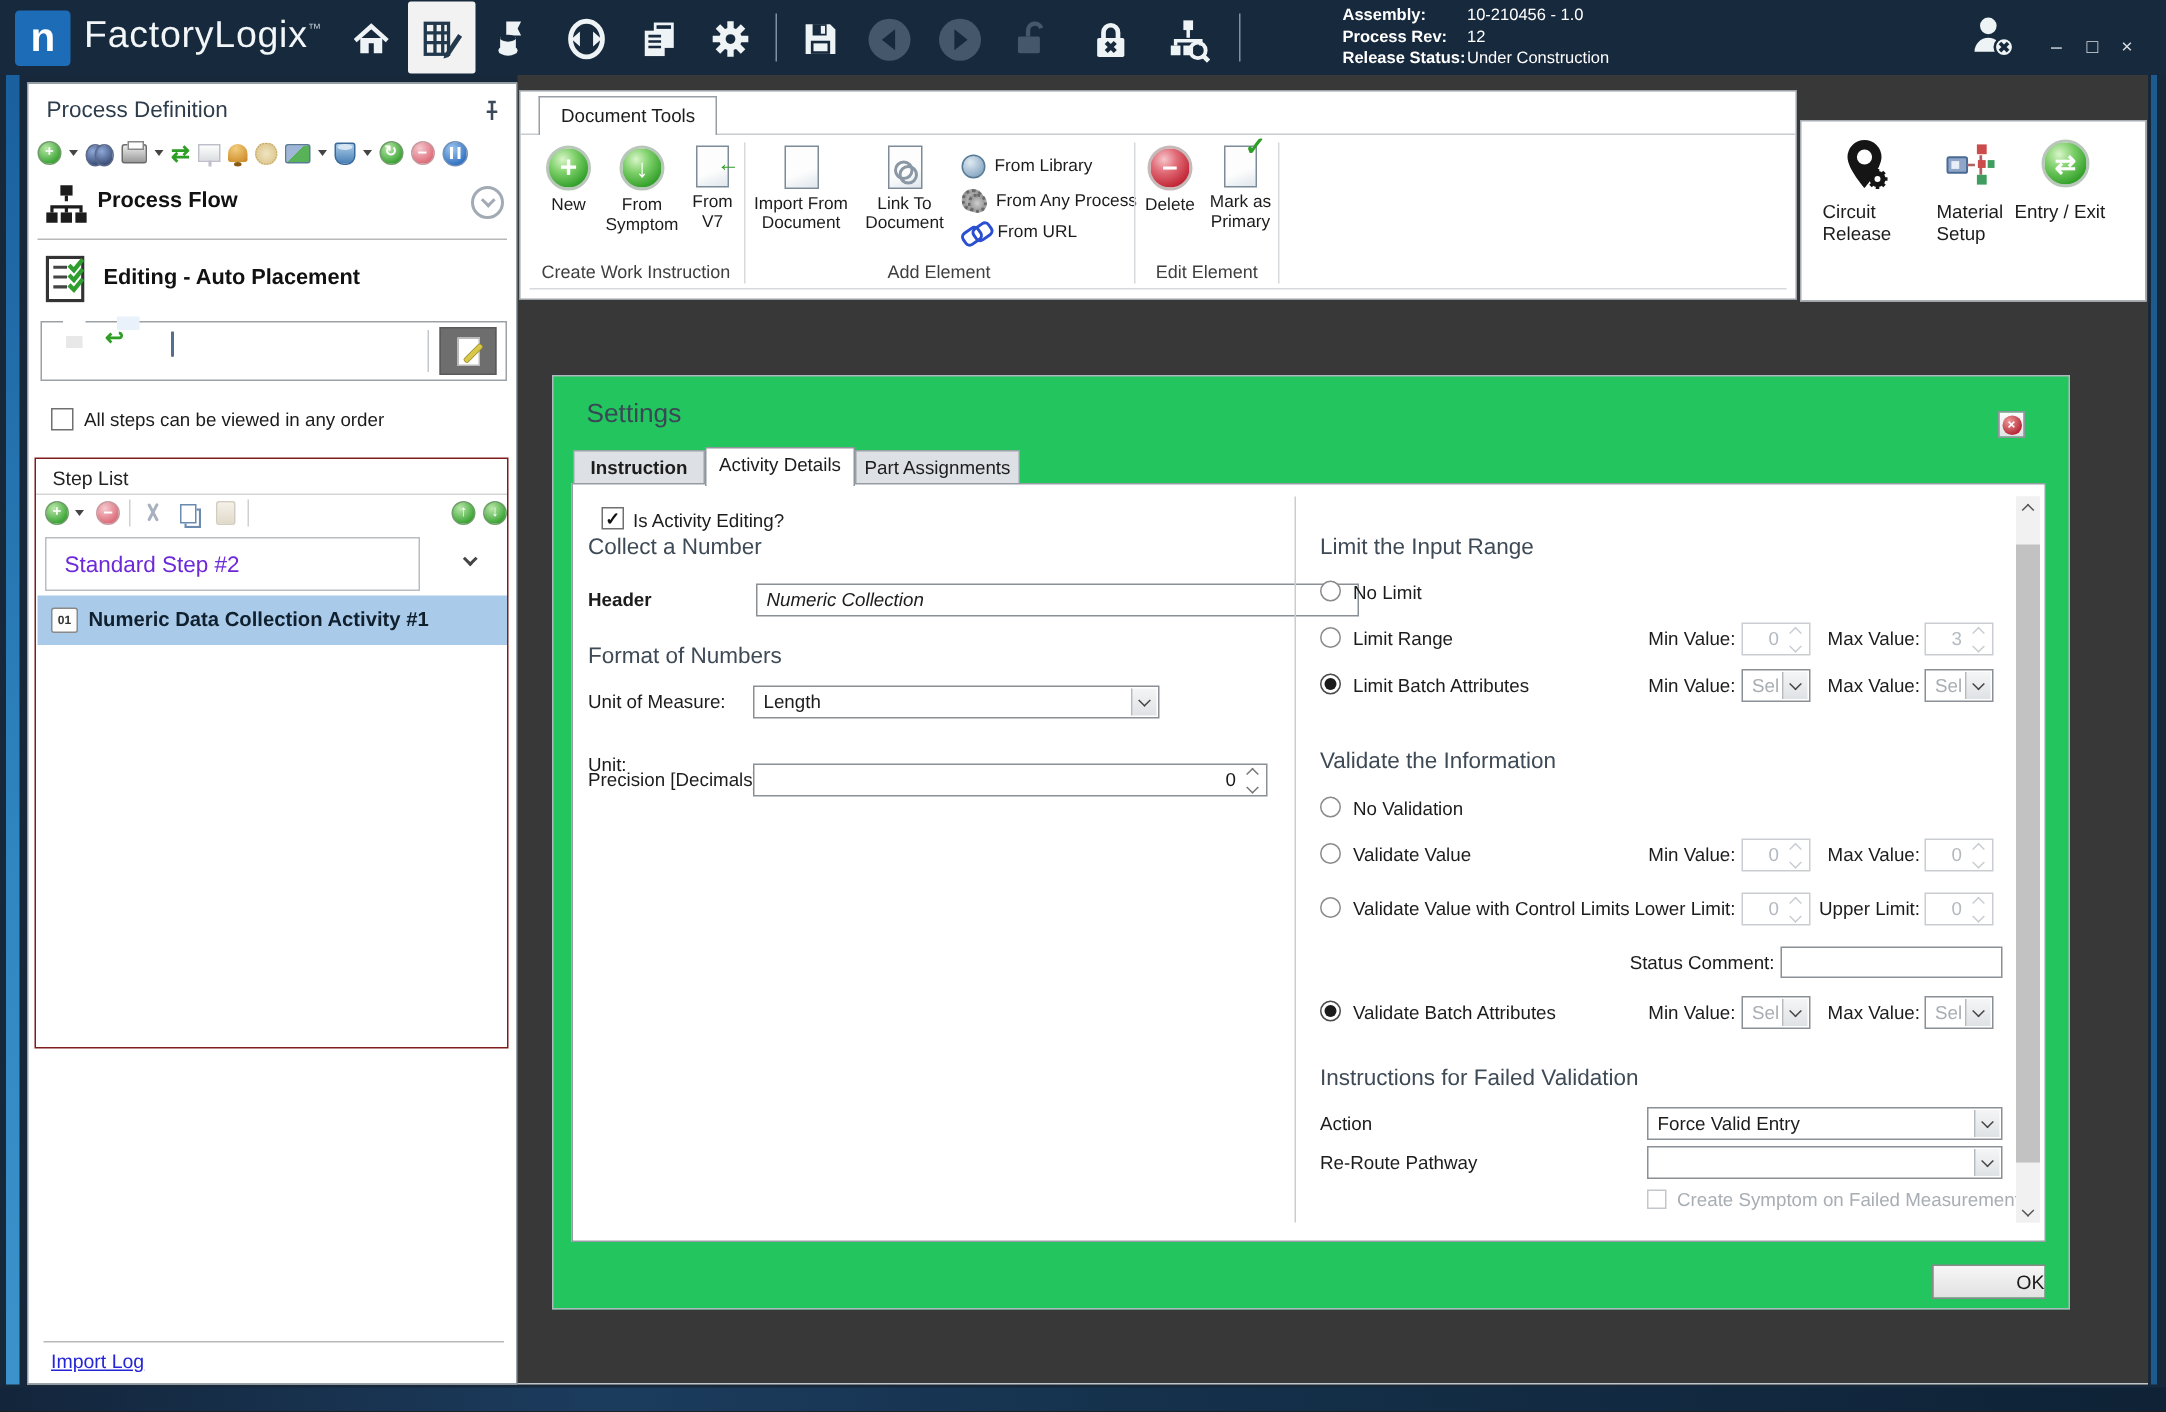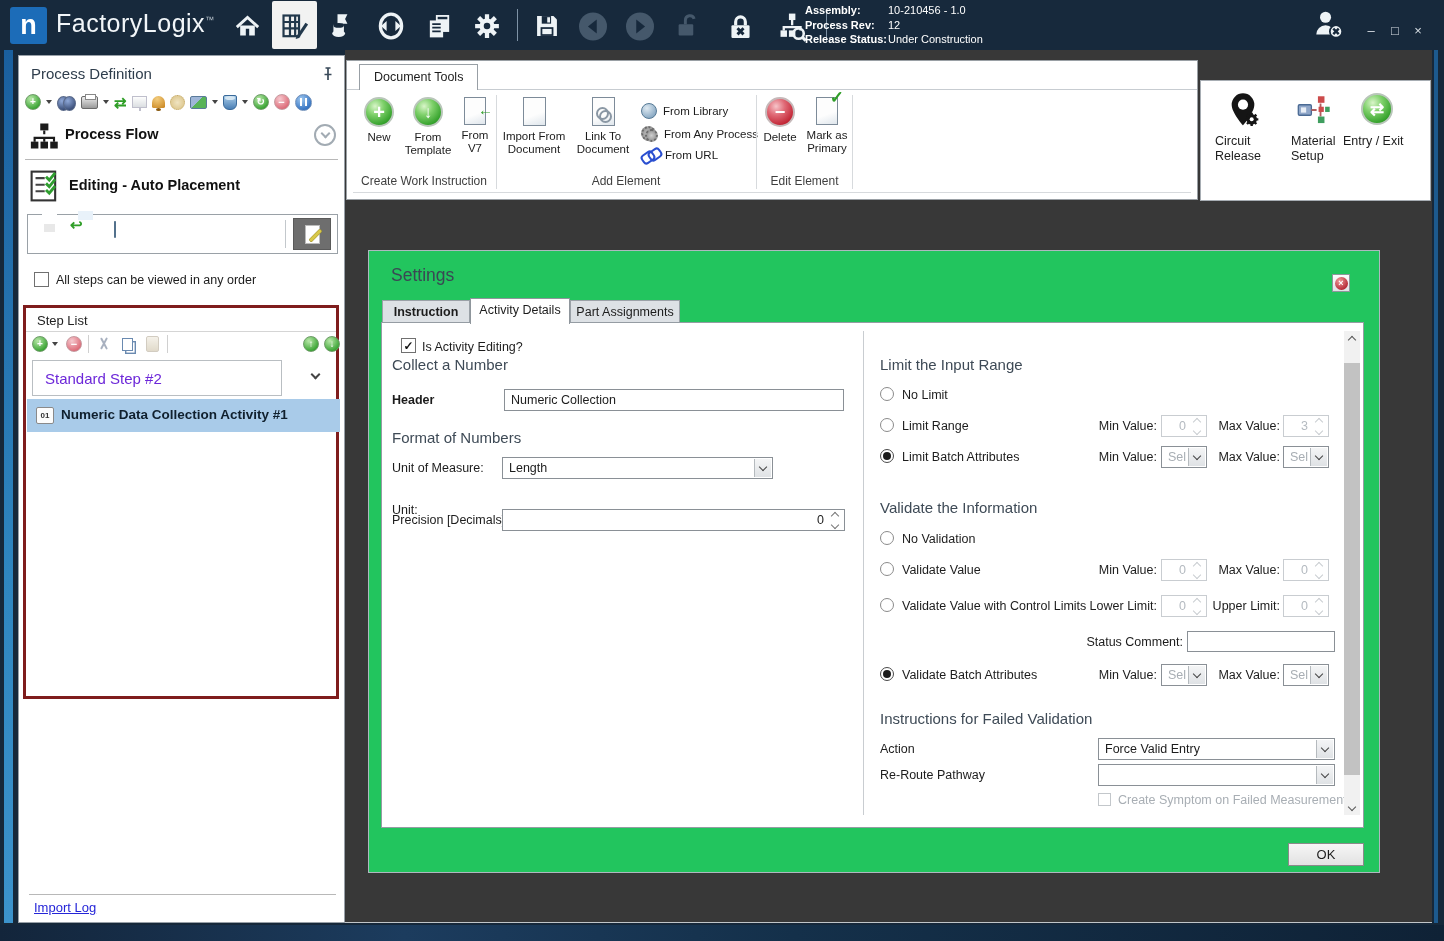--- a/index.html
+++ b/index.html
@@ -8,21 +8,21 @@
 .abs{position:absolute}
 
 .titlebar{position:absolute;left:0;top:0;width:1444px;height:50px;background:#17293c}
 .logo{position:absolute;left:10px;top:7px;width:37px;height:37px;background:#1c6cb8;border-radius:3px;display:flex;align-items:center;justify-content:center;color:#fff;font-size:27px;font-weight:bold}
 .appname{position:absolute;left:56px;top:9px;font-size:25px;color:#f2f6f9;letter-spacing:.5px}
 .tm{font-size:9px;vertical-align:super;color:#b9c4cd}
 .tbi{position:absolute;top:10px;width:32px;height:32px;display:flex;align-items:center;justify-content:center;color:#eef3f6}
 .tbi.dim{color:#45586b}
 .tile{position:absolute;left:272px;top:1px;width:45px;height:48px;background:#f2f2f2;border-radius:2px}
 .vline{position:absolute;top:9px;width:1px;height:32px;background:#7e92a5}
-.asm{position:absolute;left:805px;top:3px;font-size:11px;color:#fff;line-height:14.6px}
+.asm{position:absolute;left:895px;top:3px;font-size:11px;color:#fff;line-height:14.6px}
 .asm .row{display:flex}
 .asm .l{font-weight:bold;width:83px}
 .winctl{position:absolute;top:22px;width:20px;height:18px;color:#d8dee4;font-size:13px;text-align:center;line-height:18px}
 
 .edge-blue{position:absolute;left:4px;top:50px;width:9px;height:873px;background:linear-gradient(#1a5f9e,#2f86c0 60%,#3c93cc)}
 .edge-right{position:absolute;left:1434px;top:50px;width:4px;height:873px;background:#1d5a8e}
 .bottombar{position:absolute;left:0;top:925px;width:1444px;height:16px;background:linear-gradient(90deg,#13253b,#1c3c5e 28%,#14304a 55%,#0f2236)}
 
 .sidebar{position:absolute;left:18px;top:55px;width:327px;height:868px;background:#fff;border:1px solid #98a0a8;font-size:13px}
 .sb-title{position:absolute;left:12px;top:9px;font-size:15px;color:#2e3d4c;white-space:nowrap}
@@ -63,21 +63,21 @@
 .floppy-blue::after{content:"";position:absolute;left:4px;bottom:2px;width:15px;height:9px;background:#e9f2fa}
 .imp-arrow{position:absolute;left:-4px;top:-6px;color:#2f9e27;font-weight:bold;font-size:15px}
 .trash{width:19px;height:23px;background:linear-gradient(#d7e6f2,#7fa9c9);border:1px solid #53718c;border-radius:2px 2px 5px 5px;position:relative}
 .trash::before{content:"";position:absolute;left:1px;top:2px;right:1px;height:4px;background:#eaf2f8;border-radius:40%}
 .tsep{position:absolute;top:5px;width:1px;height:28px;background:#c3c8cc}
 .editbtn{position:absolute;left:265px;top:3px;width:38px;height:32px;background:#6e6e6e;border:1px solid #5a5a5a;display:flex;align-items:center;justify-content:center}
 .editdoc{width:15px;height:19px;background:#fff;border:1px solid #bbb;position:relative}
 .pencil{position:absolute;width:15px;height:3px;background:#d8c84a;transform:rotate(-45deg);right:-4px;top:8px;border-radius:1px;box-shadow:0 0 0 .5px #9a8d2e}
 .cb{width:15px;height:15px;border:1px solid #707070;background:#fff;display:flex;align-items:center;justify-content:center;font-size:12px;font-weight:bold;color:#111;line-height:1}
 .cb.dis{border-color:#c3c7cb;color:#c3c7cb}
-.steplist{position:absolute;left:4px;top:249px;width:316px;height:394px;border:3px solid #7f1d1d;background:#fff}
+.steplist{position:absolute;left:4px;top:249px;width:316px;height:394px;border:1px solid #7f1d1d;background:#fff}
 .sl-title{position:absolute;left:11px;top:5px;font-size:13px;color:#222}
 .sl-hline{position:absolute;left:0;right:0;top:23px;height:1px;background:#d5d5d5}
 .sl-toolbar{position:absolute;left:0;top:24px;width:100%;height:26px}
 .sl-toolbar>*{position:absolute;top:4px}
 .scis{width:15px;height:15px;position:relative;opacity:.85}
 .scis::before,.scis::after{content:"";position:absolute;left:7px;top:1px;width:2.2px;height:13px;background:#9aa4b5;border-radius:1px}
 .scis::before{transform:rotate(28deg)}.scis::after{transform:rotate(-28deg)}
 .copyic{width:11px;height:13px;border:1.4px solid #6a8ab0;background:#fff;box-shadow:3px 3px 0 -1.4px #fff,3px 3px 0 0 #6a8ab0}
 .pasteic{width:13px;height:16px;background:linear-gradient(#efe9dc,#cdc2a8);border:1px solid #b5ab98;border-radius:2px;opacity:.6}
 .stepcombo{position:absolute;left:6px;top:52px;width:250px;height:36px;border:1px solid #b9bec2;background:#fff}
@@ -143,21 +143,21 @@
 .chup{width:6px;height:6px;border-left:1.6px solid #777;border-top:1.6px solid #777;transform:rotate(45deg)}
 .chdn{width:6px;height:6px;border-left:1.6px solid #777;border-top:1.6px solid #777;transform:rotate(225deg)}
 .spin.dis .chup,.spin.dis .chdn{border-color:#c9cdd1}
 .radio{position:absolute;width:14px;height:14px;border-radius:50%;border:1px solid #8b8b8b;background:#fff}
 .radio.sel{border-color:#4a4a4a}
 .radio.sel::after{content:"";display:block;width:8px;height:8px;border-radius:50%;background:#1b1b1b;margin:2px}
 .vdiv{position:absolute;left:481px;top:8px;width:1px;height:484px;background:#c9cdd1}
 .sbar{position:absolute;left:962px;top:8px;width:16px;height:484px;background:#f1f1f1}
 .sbar .ar{position:absolute;left:0;width:16px;height:17px;display:flex;align-items:center;justify-content:center;background:#f1f1f1}
 .sbar .thumb{position:absolute;left:0;top:32px;width:16px;height:412px;background:#c2c2c2}
-.okbtn{position:absolute;left:919px;top:592px;width:76px;height:23px;background:linear-gradient(#f6f6f6,#e2e2e2);border:1px solid #8a8a8a;font-size:13px;text-align:center;line-height:21px;color:#1c1c1c}
+.okbtn{position:absolute;left:919px;top:592px;width:76px;height:23px;background:linear-gradient(#f6f6f6,#e2e2e2);border:1px solid #8a8a8a;font-size:13px;text-align:right;line-height:21px;color:#1c1c1c}
 </style>
 </head>
 <body>
 
 <div id="root">
 
   <div class="titlebar">
     <div class="logo">n</div>
     <div class="appname"><span>FactoryLogix</span><span class="tm">™</span></div>
 
@@ -395,21 +395,21 @@
     <div class="ribbon">
       <div class="rtabline"></div>
       <div class="rtab">Document Tools</div>
 
       <div class="rbtn" style="left:10px;width:44px">
         <span class="glossy" style="width:30px;height:30px;font-size:20px">+</span>
         <span>New</span>
       </div>
       <div class="rbtn" style="left:55px;width:52px">
         <span class="glossy" style="width:30px;height:30px;font-size:17px">↓</span>
-        <span>From Template</span>
+        <span>From Symptom</span>
       </div>
       <div class="rbtn" style="left:106px;width:44px">
         <span style="position:relative">
             <span class="docicon" style="display:block;width:22px;height:28px"></span>
             <span style="position:absolute;right:-7px;top:6px;color:#2f9e27;font-weight:bold;font-size:15px">←</span>
           </span>
         <span>From V7</span>
       </div>
       <div class="vsep" style="left:149px"></div>
 
@@ -498,21 +498,21 @@
 
         <span class="abs" style="left:19px;top:15px">
             <span class="cb">
               <span>✓</span>
             </span>
           </span>
         <span class="lbl" style="left:40px;top:17px">Is Activity Editing?</span>
 
         <div class="h2" style="left:10px;top:33px">Collect a Number</div>
         <span class="lbl b" style="left:10px;top:70px">Header</span>
-        <input class="txtin" style="left: 122px; top: 66px; width: 340px;" value="Numeric Collection">
+        <input class="txtin" style="left: 122px; top: 66px; width: 402px; font-style: italic;" value="Numeric Collection">
 
         <div class="h2" style="left:10px;top:106px">Format of Numbers</div>
         <span class="lbl" style="left:10px;top:138px">Unit of Measure:</span>
         <div class="combo" style="left:120px;top:134px;width:271px">
             <span class="ct">Length</span>
             <span class="cbtn">
               <span class="chev"></span>
             </span>
           </div>
         <span class="lbl" style="left:10px;top:180px">Unit:</span>

